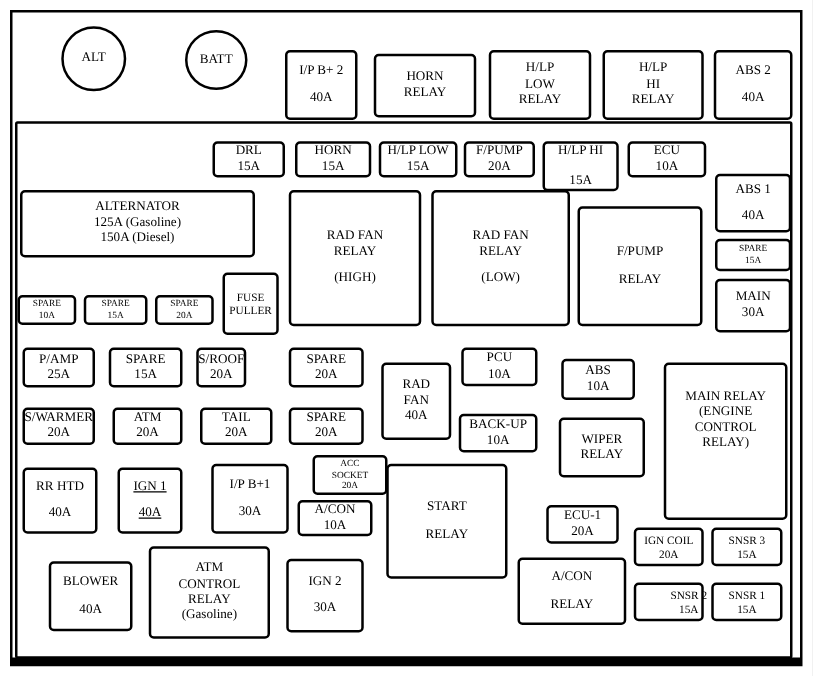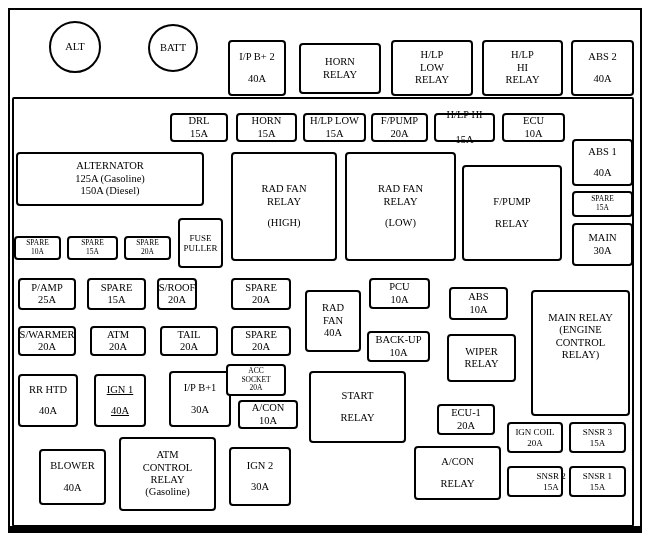--- a/index.html
+++ b/index.html
@@ -83,21 +83,21 @@
         <div class="ln">15A</div>
       </div>
       <div class="box md" style="left: 303px; top: 113px; width: 63px; height: 29px;">
         <div class="ln">H/LP LOW</div>
         <div class="ln">15A</div>
       </div>
       <div class="box md" style="left: 371px; top: 113px; width: 57px; height: 29px;">
         <div class="ln">F/PUMP</div>
         <div class="ln">20A</div>
       </div>
-      <div class="box md" style="left: 434px; top: 113px; width: 61px; height: 29px; gap: 12px;">
+      <div class="box md" style="left: 434px; top: 113px; width: 61px; height: 40px; gap: 12px;">
         <div class="ln">H/LP HI</div>
         <div class="ln">15A</div>
       </div>
       <div class="box md" style="left: 502px; top: 113px; width: 63px; height: 29px;">
         <div class="ln">ECU</div>
         <div class="ln">10A</div>
       </div>
       <div class="box md" style="left: 16px; top: 152px; width: 188px; height: 54px;">
         <div class="ln">ALTERNATOR</div>
         <div class="ln">125A (Gasoline)</div>
@@ -203,30 +203,30 @@
       <div class="box md" style="left: 94px; top: 374px; width: 52px; height: 53px; text-decoration: underline;">
         <div class="ln">IGN 1</div>
         <div class="ln gap"></div>
         <div class="ln">40A</div>
       </div>
       <div class="box md" style="left: 169px; top: 371px; width: 62px; height: 56px;">
         <div class="ln">I/P B+1</div>
         <div class="ln gap"></div>
         <div class="ln">30A</div>
       </div>
-      <div class="box xs" style="left: 226px; top: 364px; width: 60px; height: 32px;">
+      <div class="box xs" style="left: 250px; top: 364px; width: 60px; height: 32px;">
         <div class="ln">ACC</div>
         <div class="ln">SOCKET</div>
         <div class="ln">20A</div>
       </div>
       <div class="box md" style="left: 238px; top: 400px; width: 60px; height: 29px;">
         <div class="ln">A/CON</div>
         <div class="ln">10A</div>
       </div>
-      <div class="box md" style="left: 309px; top: 371px; width: 97px; height: 72px;">
+      <div class="box md" style="left: 309px; top: 371px; width: 97px; height: 92px;">
         <div class="ln">START</div>
         <div class="ln gap"></div>
         <div class="ln">RELAY</div>
       </div>
       <div class="box md" style="left: 437px; top: 404px; width: 58px; height: 31px;">
         <div class="ln">ECU-1</div>
         <div class="ln">20A</div>
       </div>
       <div class="box md" style="left: 39px; top: 449px; width: 67px; height: 56px;">
         <div class="ln">BLOWER</div>

